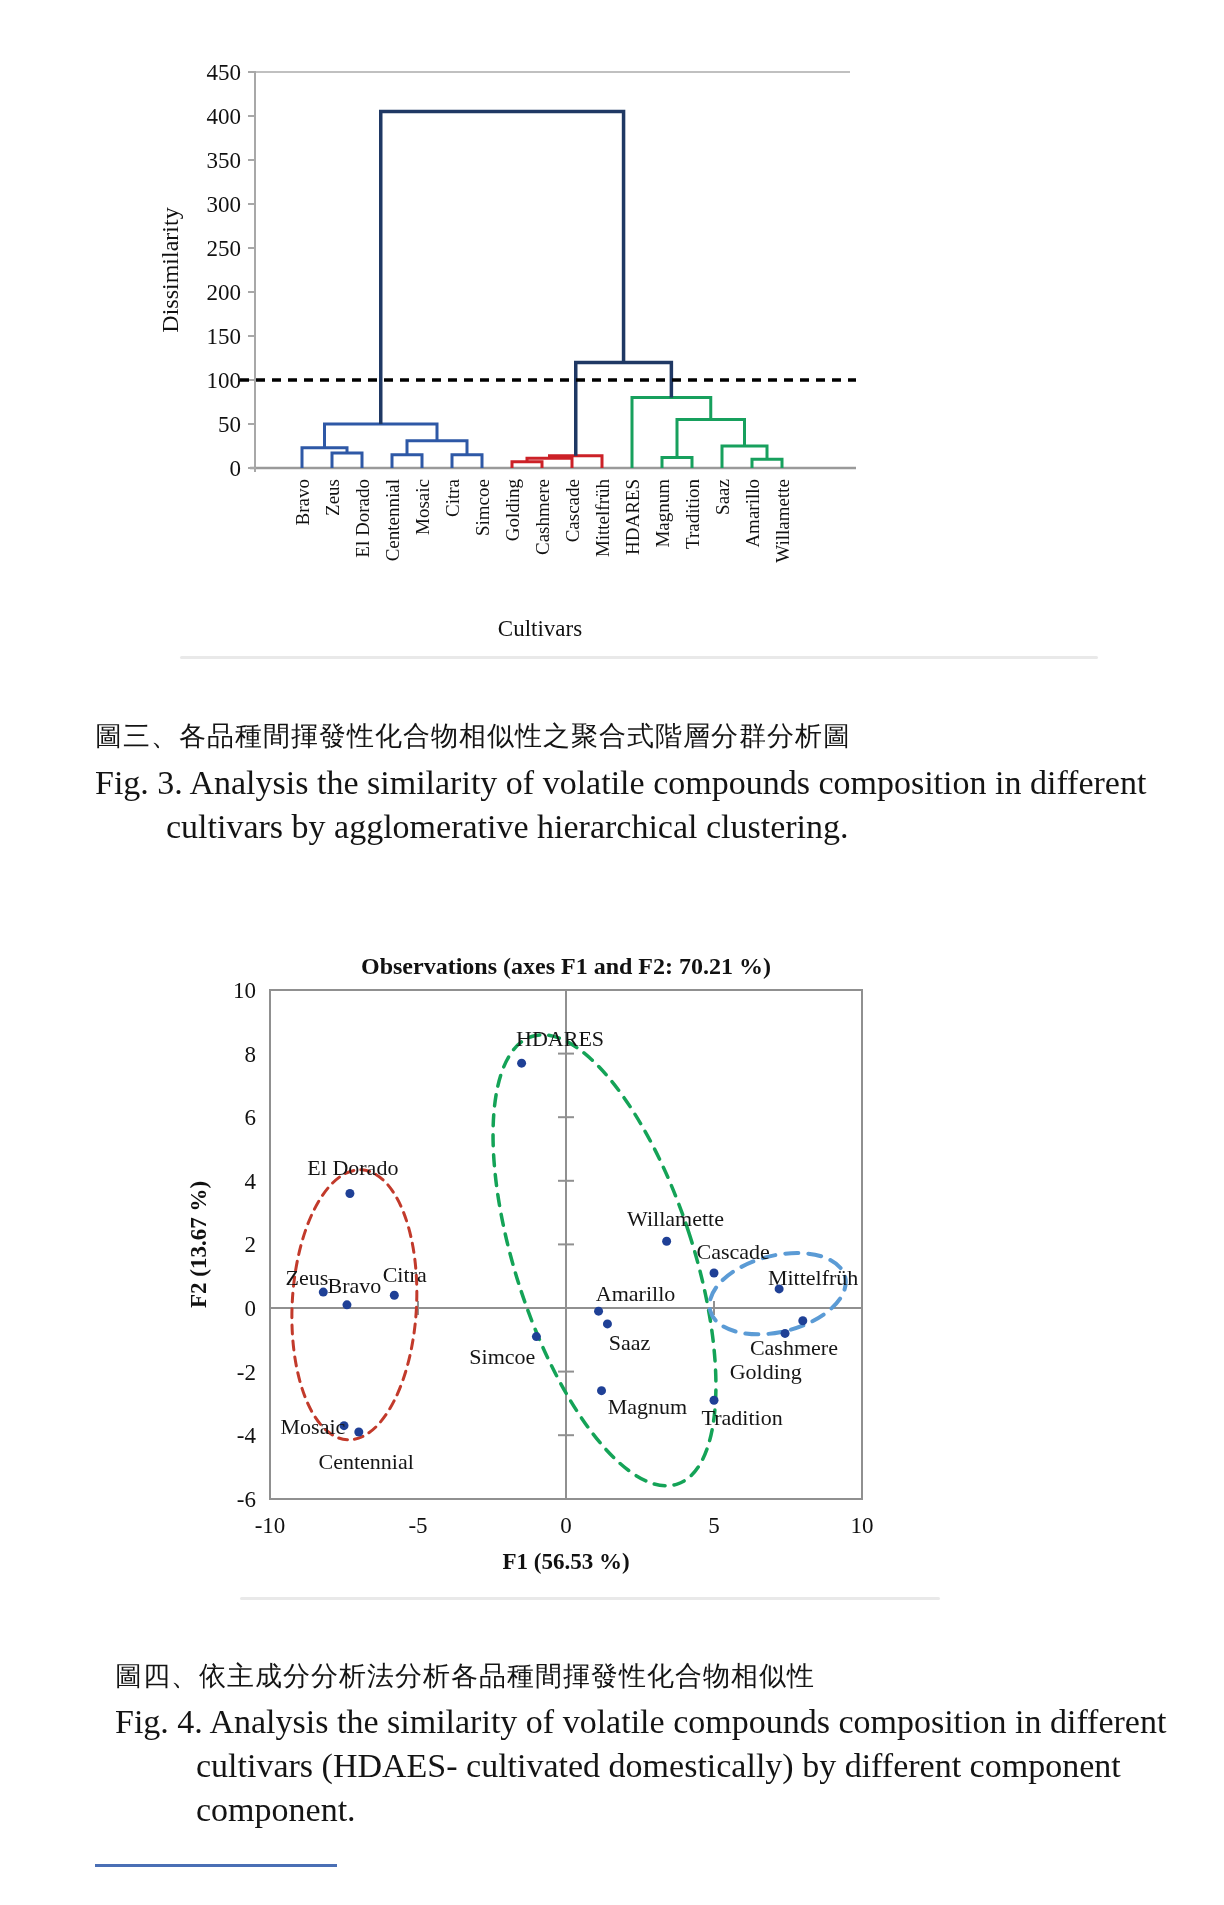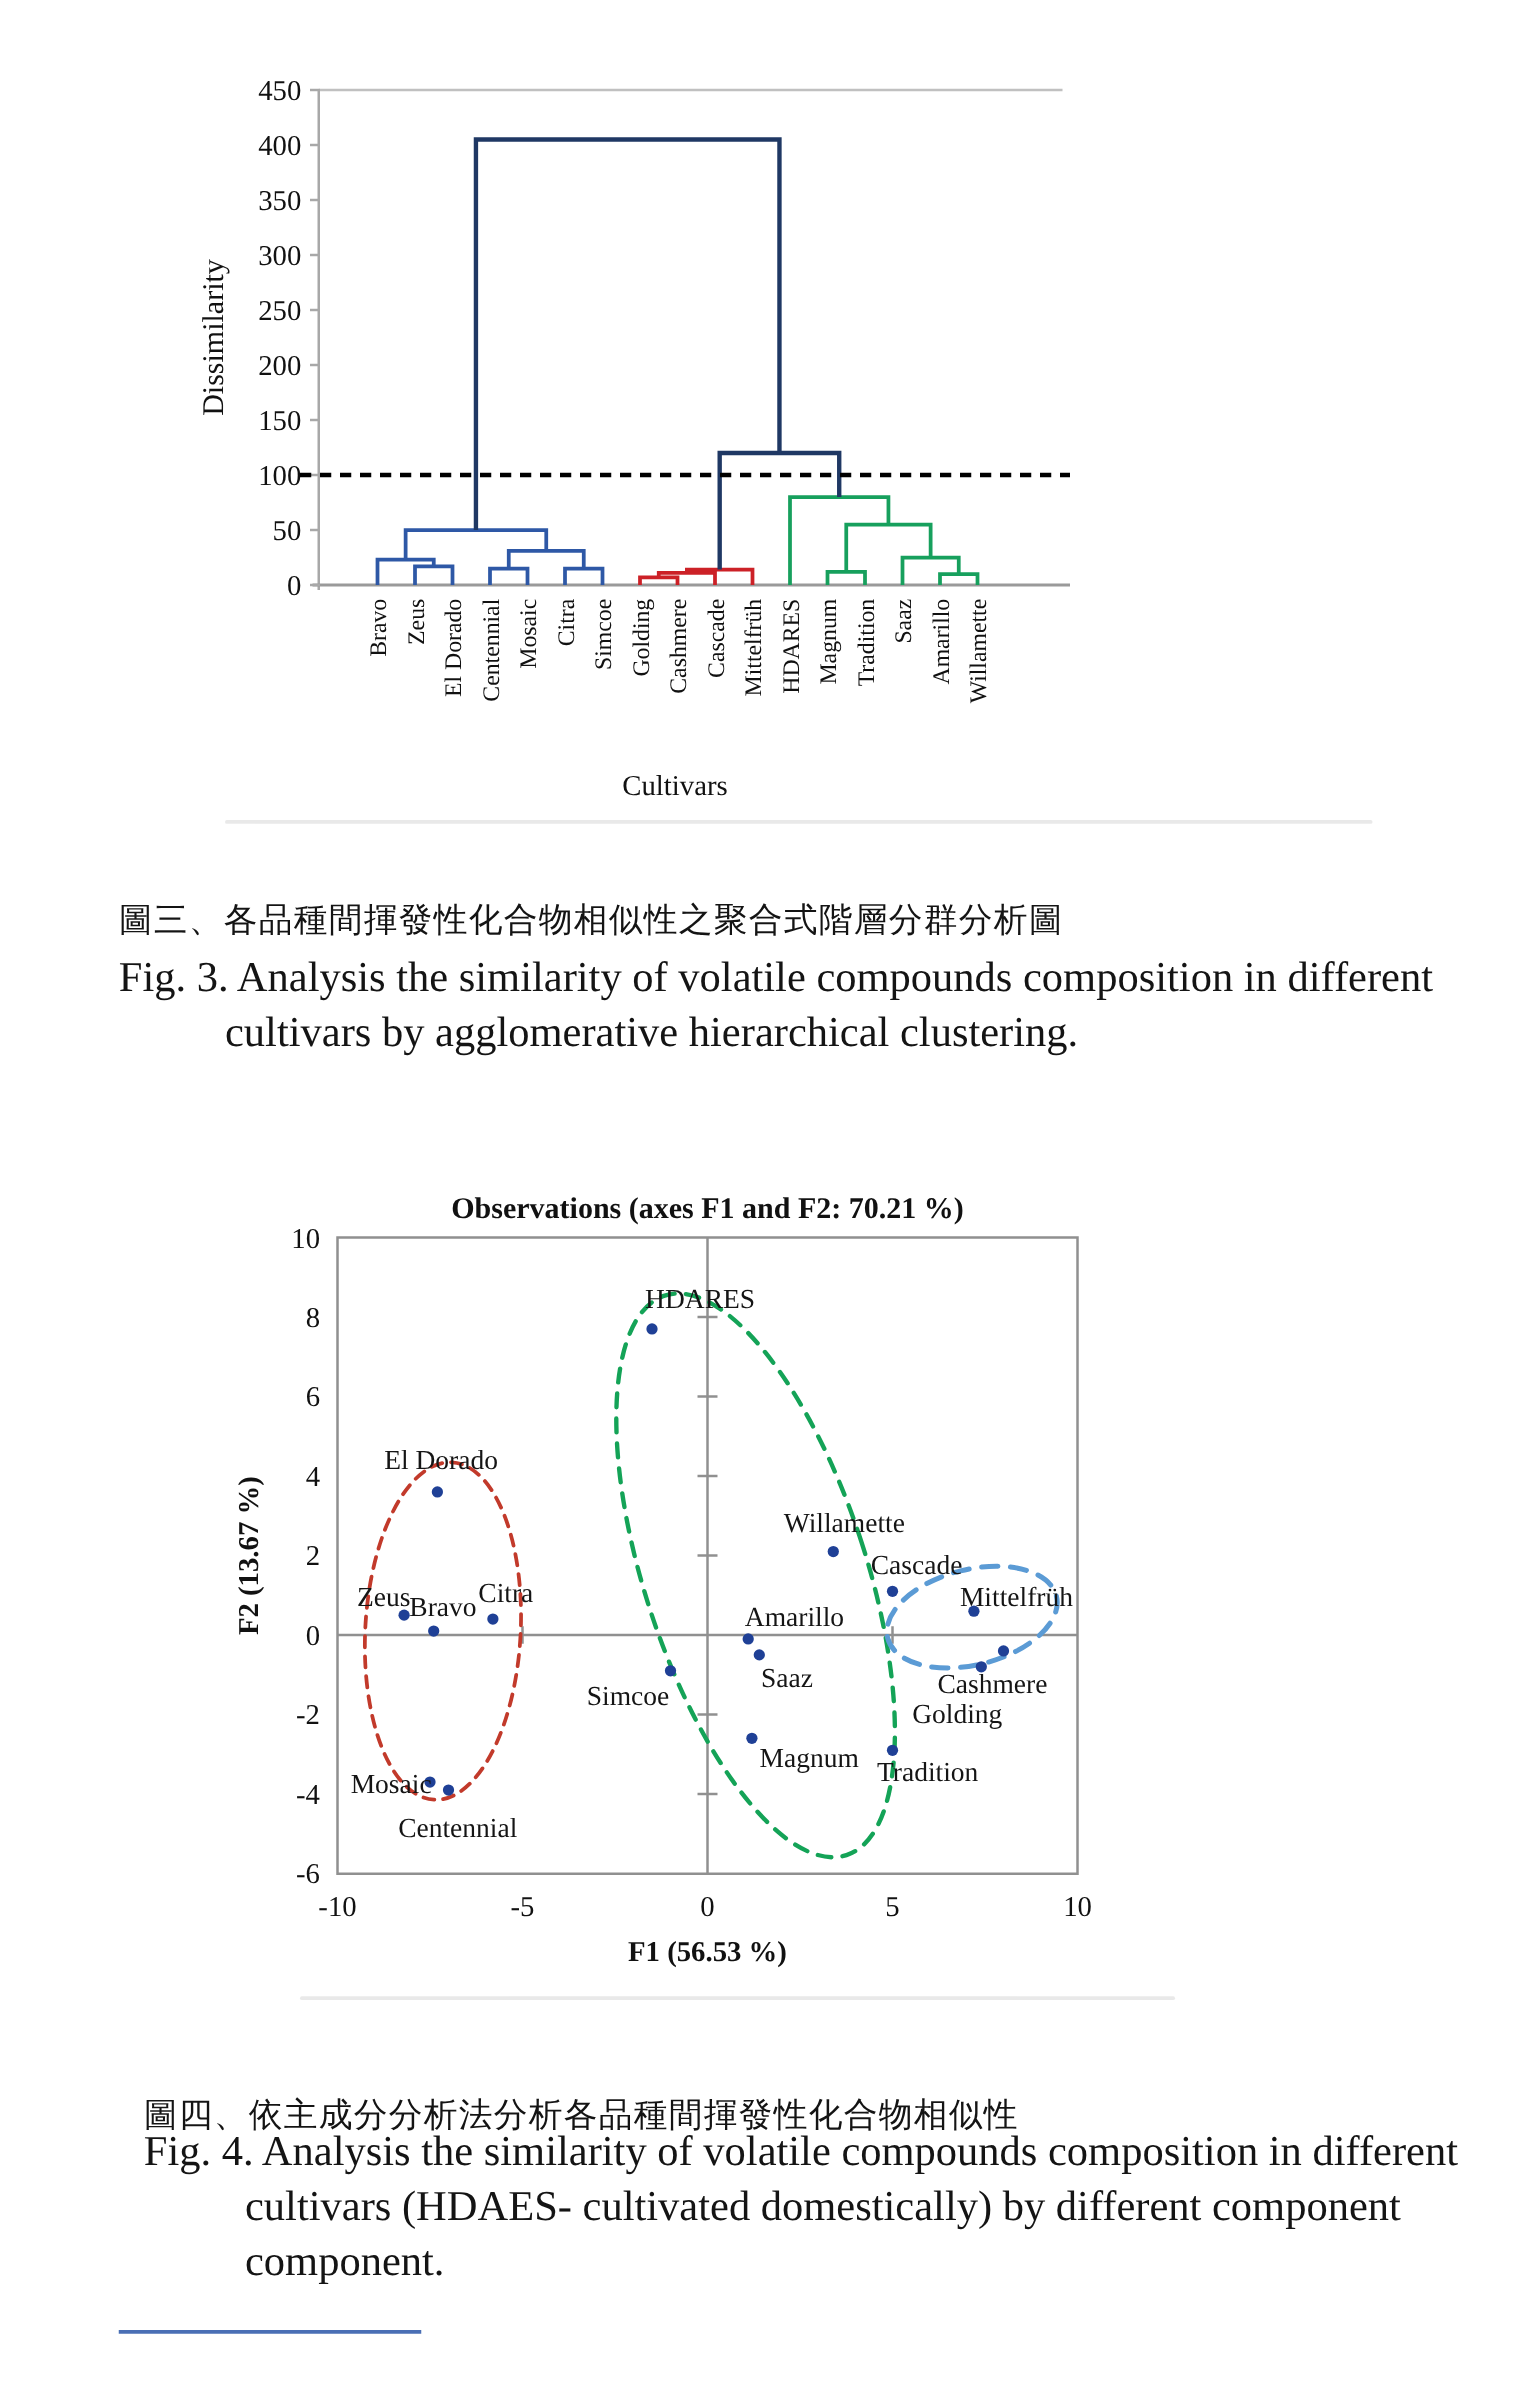--- a/index.html
+++ b/index.html
@@ -74,21 +74,21 @@
       <path d="M 677 457.44 L 677 419.6 L 744.5 419.6 L 744.5 446" fill="none" stroke="#17a05d" stroke-width="3" stroke-linejoin="miter"></path>
       <path d="M 632 468 L 632 397.6 L 710.75 397.6 L 710.75 419.6" fill="none" stroke="#17a05d" stroke-width="3" stroke-linejoin="miter"></path>
       <path d="M 575.75 455.68 L 575.75 362.4 L 671.375 362.4 L 671.375 397.6" fill="none" stroke="#1f3864" stroke-width="3.5" stroke-linejoin="miter"></path>
       <path d="M 380.75 424 L 380.75 111.60000000000002 L 623.5625 111.60000000000002 L 623.5625 362.4" fill="none" stroke="#1f3864" stroke-width="3.5" stroke-linejoin="miter"></path>
       <line x1="240" y1="380" x2="856" y2="380" stroke="#000000" stroke-width="3.5" stroke-dasharray="9 7"></line>
       <text font-family="&quot;Liberation Serif&quot;,&quot;DejaVu Serif&quot;,serif" x="540" y="636" font-size="23px" text-anchor="middle" fill="#111">Cultivars</text>
     </svg>
 
   <div class="caption zh" style="left:95px;top:718px;">圖三、各品種間揮發性化合物相似性之聚合式階層分群分析圖</div>
   <div class="caption en" style="left:95px;top:764px;">Fig. 3. Analysis the similarity of volatile compounds composition in different</div>
-  <div class="caption en" style="left:180px;top:808px;">cultivars by agglomerative hierarchical clustering.</div>
+  <div class="caption en" style="left:166px;top:808px;">cultivars by agglomerative hierarchical clustering.</div>
 
   <svg id="pca-svg" width="1224" height="1905" viewBox="0 0 1224 1905">
       <text font-family="&quot;Liberation Serif&quot;,&quot;DejaVu Serif&quot;,serif" x="566" y="974" font-size="24px" font-weight="bold" text-anchor="middle" fill="#111">Observations (axes F1 and F2: 70.21 %)</text>
       <rect x="270" y="990" width="592" height="509" fill="none" stroke="#909090" stroke-width="2"></rect>
       <line x1="566" y1="990" x2="566" y2="1499" stroke="#909090" stroke-width="2"></line>
       <line x1="270" y1="1308" x2="862" y2="1308" stroke="#909090" stroke-width="2"></line>
       <text font-family="&quot;Liberation Serif&quot;,&quot;DejaVu Serif&quot;,serif" x="256" y="1506.8" font-size="23px" text-anchor="end" fill="#111">-6</text>
       <text font-family="&quot;Liberation Serif&quot;,&quot;DejaVu Serif&quot;,serif" x="256" y="1443.2" font-size="23px" text-anchor="end" fill="#111">-4</text>
       <line x1="558" y1="1435.2" x2="574" y2="1435.2" stroke="#909090" stroke-width="2"></line>
       <text font-family="&quot;Liberation Serif&quot;,&quot;DejaVu Serif&quot;,serif" x="256" y="1379.6" font-size="23px" text-anchor="end" fill="#111">-2</text>
@@ -144,21 +144,21 @@
       <circle cx="779.12" cy="1288.92" r="4.5" fill="#1f4096"></circle>
       <text font-family="&quot;Liberation Serif&quot;,&quot;DejaVu Serif&quot;,serif" x="813.16" y="1284.79" font-size="22px" text-anchor="middle" fill="#151515">Mittelfrüh</text>
       <circle cx="802.8" cy="1320.72" r="4.5" fill="#1f4096"></circle>
       <text font-family="&quot;Liberation Serif&quot;,&quot;DejaVu Serif&quot;,serif" x="793.9200000000001" y="1354.75" font-size="22px" text-anchor="middle" fill="#151515">Cashmere</text>
       <circle cx="785.04" cy="1333.44" r="4.5" fill="#1f4096"></circle>
       <text font-family="&quot;Liberation Serif&quot;,&quot;DejaVu Serif&quot;,serif" x="765.8" y="1378.6" font-size="22px" text-anchor="middle" fill="#151515">Golding</text>
       <circle cx="714" cy="1400.22" r="4.5" fill="#1f4096"></circle>
       <text font-family="&quot;Liberation Serif&quot;,&quot;DejaVu Serif&quot;,serif" x="742.12" y="1424.71" font-size="22px" text-anchor="middle" fill="#151515">Tradition</text>
     </svg>
 
-  <div class="caption zh" style="left:115px;top:1658px;margin-top:16px;">圖四、依主成分分析法分析各品種間揮發性化合物相似性</div>
+  <div class="caption zh" style="left:115px;top:1658px;">圖四、依主成分分析法分析各品種間揮發性化合物相似性</div>
   <div class="caption en" style="left:115px;top:1703px;">Fig. 4. Analysis the similarity of volatile compounds composition in different</div>
   <div class="caption en" style="left:196px;top:1747px;">cultivars (HDAES- cultivated domestically) by different component</div>
   <div class="caption en" style="left:196px;top:1791px;">component.</div>
 
   <div class="artifact" style="left:180px;top:656px;width:918px;height:3px;"></div>
   <div class="artifact" style="left:240px;top:1597px;width:700px;height:3px;"></div>
   <div id="bottom-rule" style="left:95px;top:1864px;width:242px;height:3px;"></div>
 </div>
 
 </body></html>

